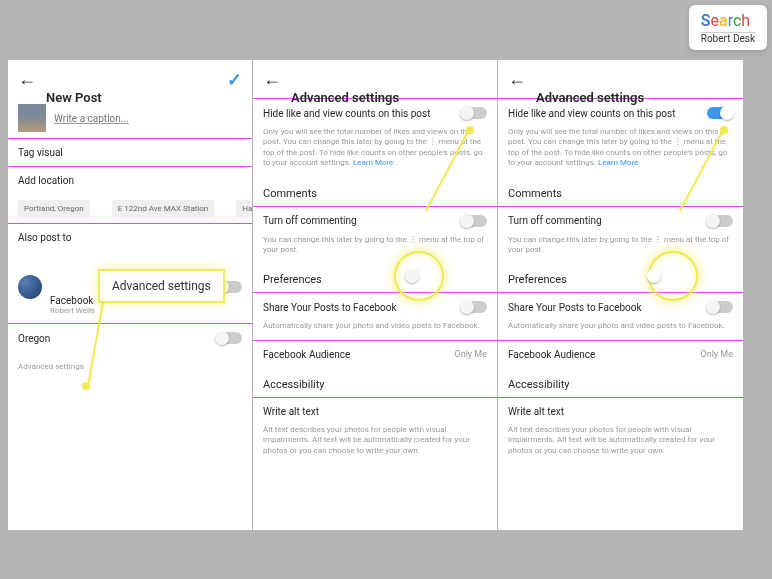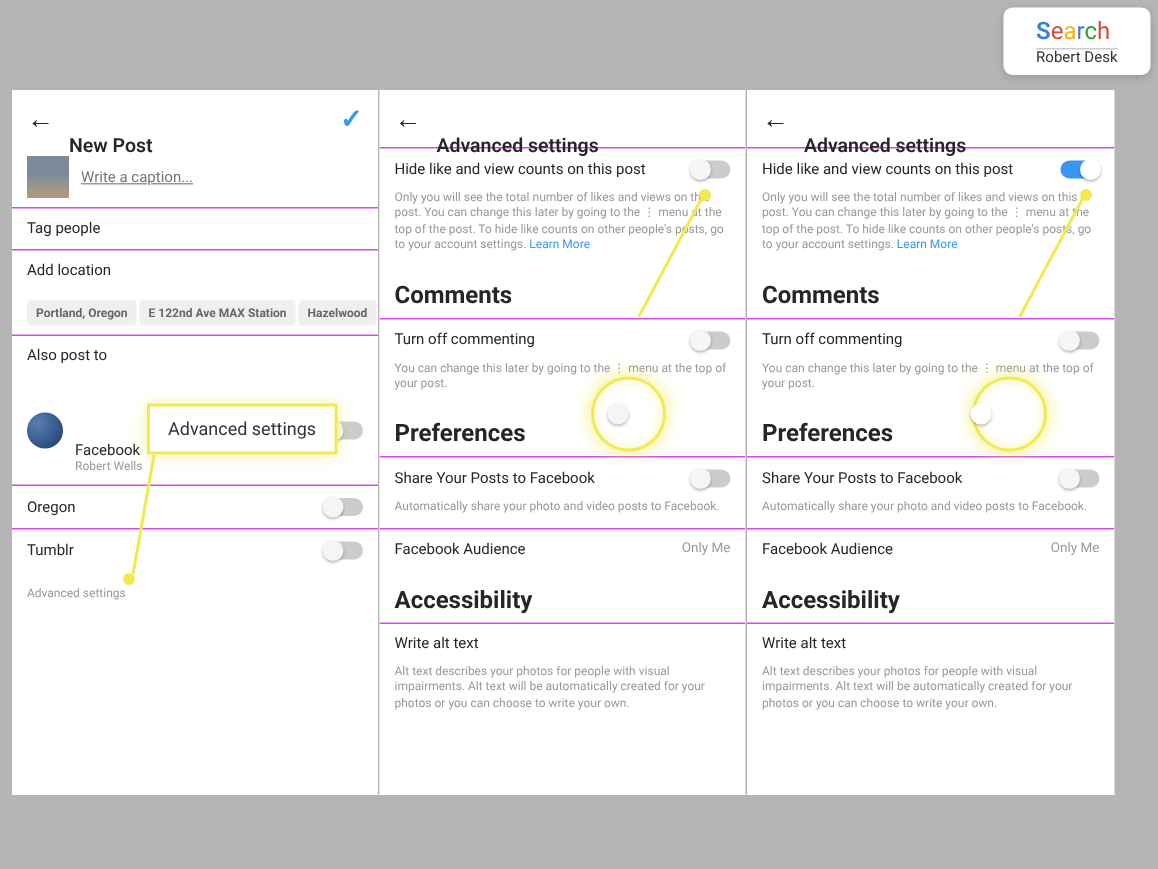--- a/index.html
+++ b/index.html
@@ -9,40 +9,40 @@
 .panel:last-child{border-right:none;}
 .hdr{display:flex;align-items:center;height:38px;padding:0 10px;gap:10px;}
 .hdr .back{font-size:18px;font-weight:normal;cursor:pointer;}
 .hdr .title{font-size:13px;font-weight:600;margin-top:36px;}
 .hdr .check{margin-left:auto;color:#3897f0;font-size:18px;font-weight:bold;}
 .row{display:flex;align-items:center;justify-content:space-between;padding:8px 10px;border-top:1px solid #d946ef;}
 .row.noborder{border-top:none;}
 .thumb{width:28px;height:28px;background:linear-gradient(180deg,#7a8a9a 40%,#b69c7a 100%);display:inline-block;margin-right:8px;vertical-align:middle;}
 .caption{display:flex;align-items:center;padding:6px 10px;}
 .caption input{border:none;outline:none;font-size:10px;color:#999;flex:1;text-decoration:underline;}
-.chips{display:flex;gap:2px;padding:6px 10px;overflow:hidden;font-weight:bold;}
+.chips{display:flex;gap:22px;padding:6px 10px;overflow:hidden;}
 .chip{background:#efefef;border-radius:3px;padding:4px 6px;font-size:8px;color:#666;white-space:nowrap;}
 .toggle{width:26px;height:12px;background:#ccc;border-radius:10px;position:relative;flex-shrink:0;}
 .toggle::after{content:'';position:absolute;width:14px;height:14px;background:#f5f5f5;border-radius:50%;top:-1px;left:-1px;box-shadow:0 1px 2px rgba(0,0,0,0.3);}
 .toggle.on{background:#3897f0;}
 .toggle.on::after{left:auto;right:-1px;background:#fff;}
 .sub{font-size:8px;color:#999;padding:0 10px 8px 10px;line-height:1.3;}
 .link{color:#3897f0;}
-.sechead{font-weight:700;font-size:16px;padding:10px 10px 6px 10px;}
+.sechead{font-weight:400;font-size:11px;padding:10px 10px 6px 10px;}
 .avatar{width:24px;height:24px;border-radius:50%;background:radial-gradient(circle at 30% 30%,#5a7fb5,#1a3a6a);display:inline-block;margin-right:8px;}
 .acct{display:flex;align-items:center;}
 .acct .nm{display:flex;flex-direction:column;}
 .acct .nm .p{font-size:10px;margin-top:36px;}
 .acct .nm .s{font-size:8px;color:#999;}
 .adv-link{font-size:8px;color:#999;padding:10px;}
 .highlight-box{position:absolute;border:2px solid #f2e94e;background:#fff;box-shadow:0 0 10px rgba(242,233,78,0.5);padding:8px 12px;font-size:12px;color:#333;z-index:10;}
 .highlight-circle{position:absolute;width:50px;height:50px;border:2px solid #f2e94e;border-radius:50%;box-shadow:0 0 12px rgba(242,233,78,0.8),inset 0 0 8px rgba(242,233,78,0.4);z-index:10;pointer-events:none;}
 .leader-line{position:absolute;background:#f2e94e;z-index:5;pointer-events:none;}
 .dot{position:absolute;width:8px;height:8px;background:#f2e94e;border-radius:50%;z-index:6;pointer-events:none;}
-.logo-badge{position:absolute;top:5px;right:5px;background:#fff;border-radius:6px;padding:6px 22px;font-size:13px;box-shadow:0 2px 6px rgba(0,0,0,0.15);z-index:20;}
+.logo-badge{position:absolute;top:5px;right:5px;background:#fff;border-radius:6px;padding:6px 12px;font-size:13px;box-shadow:0 2px 6px rgba(0,0,0,0.15);z-index:20;}
 .logo-badge .s1{color:#3b7dd8;font-weight:600;font-size:16px;}
 .logo-badge .s2{color:#d94b3b;font-size:16px;}
 .logo-badge .s3{color:#f2b705;font-size:16px;}
 .logo-badge .s4{color:#3b7dd8;font-size:16px;}
 .logo-badge .s5{color:#2a9d3e;font-size:16px;}
 .logo-badge .s6{color:#d94b3b;font-size:16px;}
 .logo-badge .sub-logo{font-size:10px;color:#333;border-top:1px solid #ccc;margin-top:2px;}
 .valtxt{font-size:9px;color:#999;}
 </style>
 </head>
@@ -59,21 +59,21 @@
   <div class="hdr">
     <span class="back">←</span>
     <span class="title">New Post</span>
     <span class="check">✓</span>
   </div>
   <div class="caption">
     <span class="thumb"></span>
     <input placeholder="Write a caption..." style="">
   </div>
   <div class="row">
-        <span>Tag people</span>
+        <span>Tag visual</span>
       </div>
   <div class="row">
         <span>Add location</span>
       </div>
   <div class="chips">
     <span class="chip">Portland, Oregon</span>
     <span class="chip">E 122nd Ave MAX Station</span>
     <span class="chip">Hazelwood</span>
   </div>
   <div class="row">
@@ -84,24 +84,20 @@
       <span class="avatar"></span>
       <span class="nm">
         <span class="p">Facebook</span>
         <span class="s">Robert Wells</span>
       </span>
     </span>
     <span class="toggle"></span>
   </div>
   <div class="row">
     <span>Oregon</span>
-    <span class="toggle"></span>
-  </div>
-  <div class="row">
-    <span>Tumblr</span>
     <span class="toggle"></span>
   </div>
   <div class="adv-link">Advanced settings</div>
 
   <div class="highlight-box" style="top:209px;left:90px;">Advanced settings</div>
 </div>
 
 <div class="panel">
   <div class="hdr">
     <span class="back">←</span>

